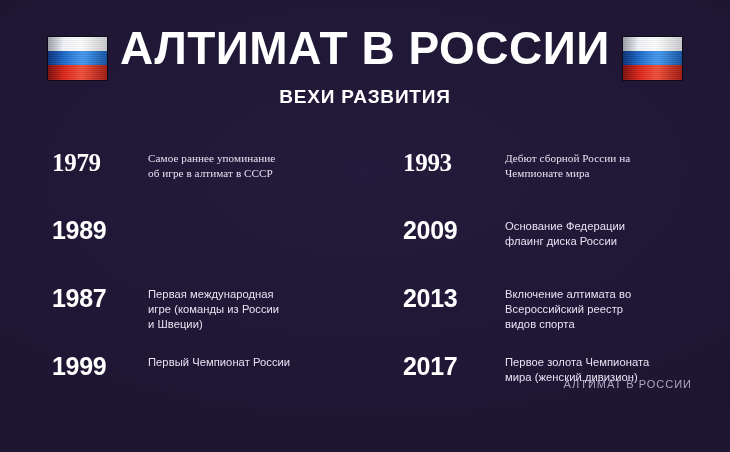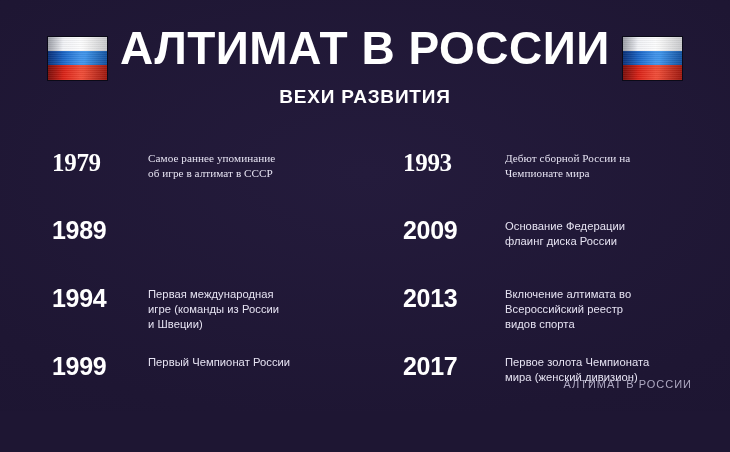--- a/index.html
+++ b/index.html
@@ -244,21 +244,21 @@
         <div class="year">1979</div>
         <div class="desc">Самое раннее упоминание
 об игре в алтимат в СССР</div>
       </div>
 
       <div class="milestone m1">
         <div class="year">1989</div>
       </div>
 
       <div class="milestone m2">
-        <div class="year">1994</div>
+        <div class="year">1987</div>
         <div class="desc">Первая международная
 игре (команды из России
 и Швеции)</div>
       </div>
 
       <div class="milestone m3">
         <div class="year">1999</div>
         <div class="desc">Первый Чемпионат России</div>
       </div>
 

